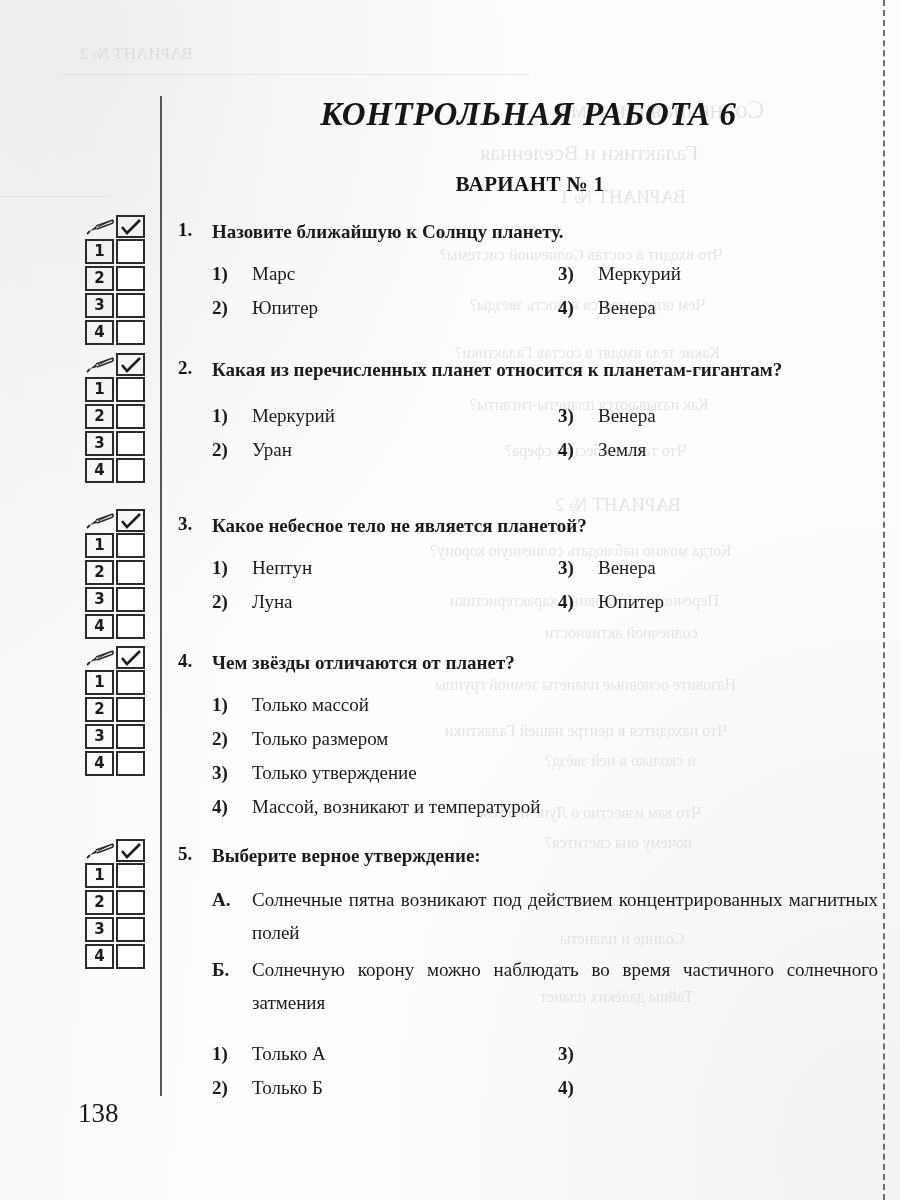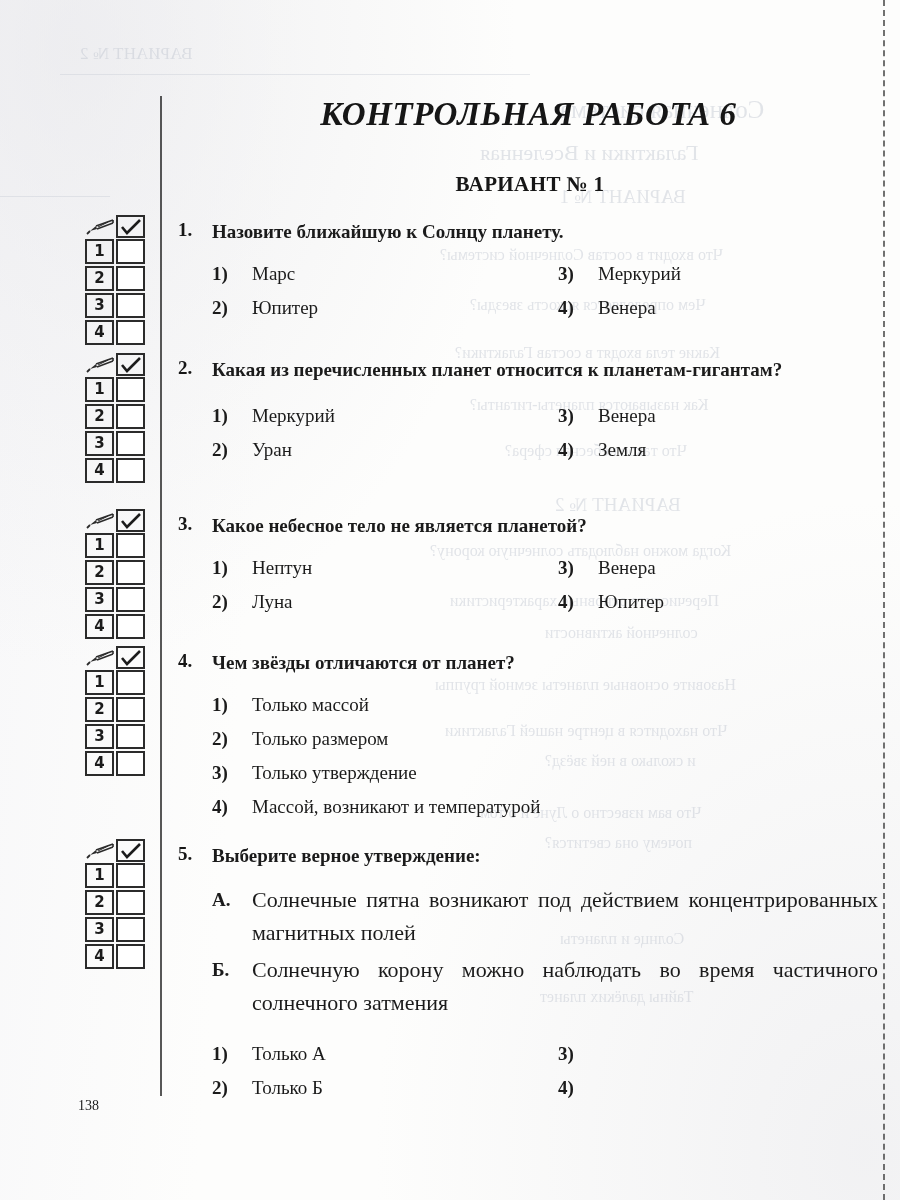--- a/index.html
+++ b/index.html
@@ -215,32 +215,32 @@
     margin-bottom: 4px;
   }
   .stmt-mark {
     flex: 0 0 40px;
     font-weight: bold;
     font-size: 19px;
     line-height: 33px;
   }
   .stmt-text {
     flex: 1 1 auto;
-    font-size: 22px;
+    font-size: 19px;
     line-height: 33px;
     text-align: justify;
     color: #1b1b1b;
   }
 
   
   .page-number {
     position: absolute;
     left: 78px;
     top: 1098px;
-    font-size: 14px;
+    font-size: 27px;
     color: #1b1b1b;
   }
 </style>
 </head>
 <body>
 
 <div class="page">
   <div class="paper-tint"></div>
 
   <div id="ghost-layer">

